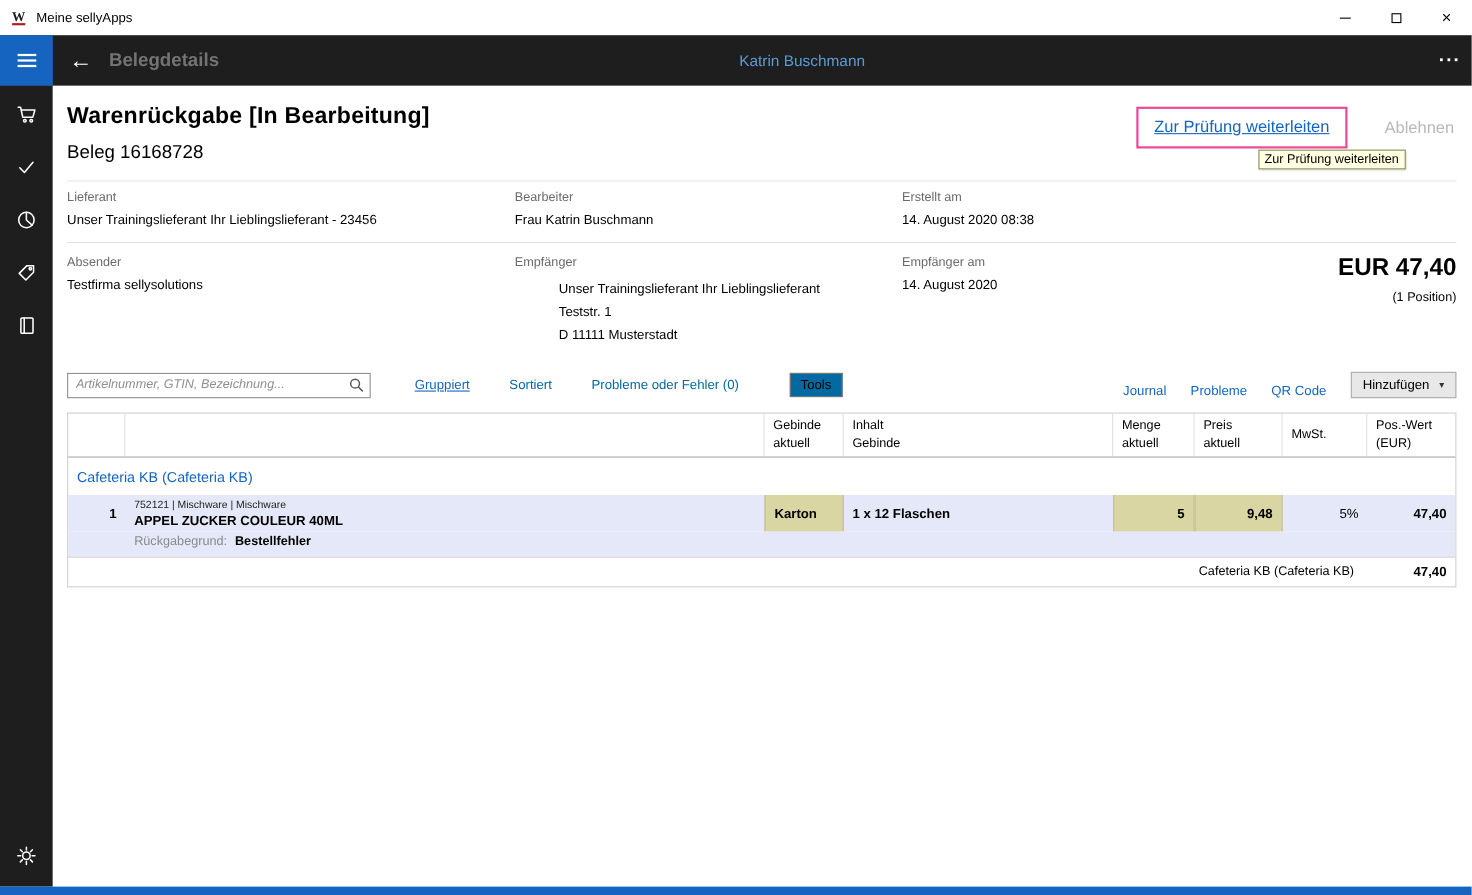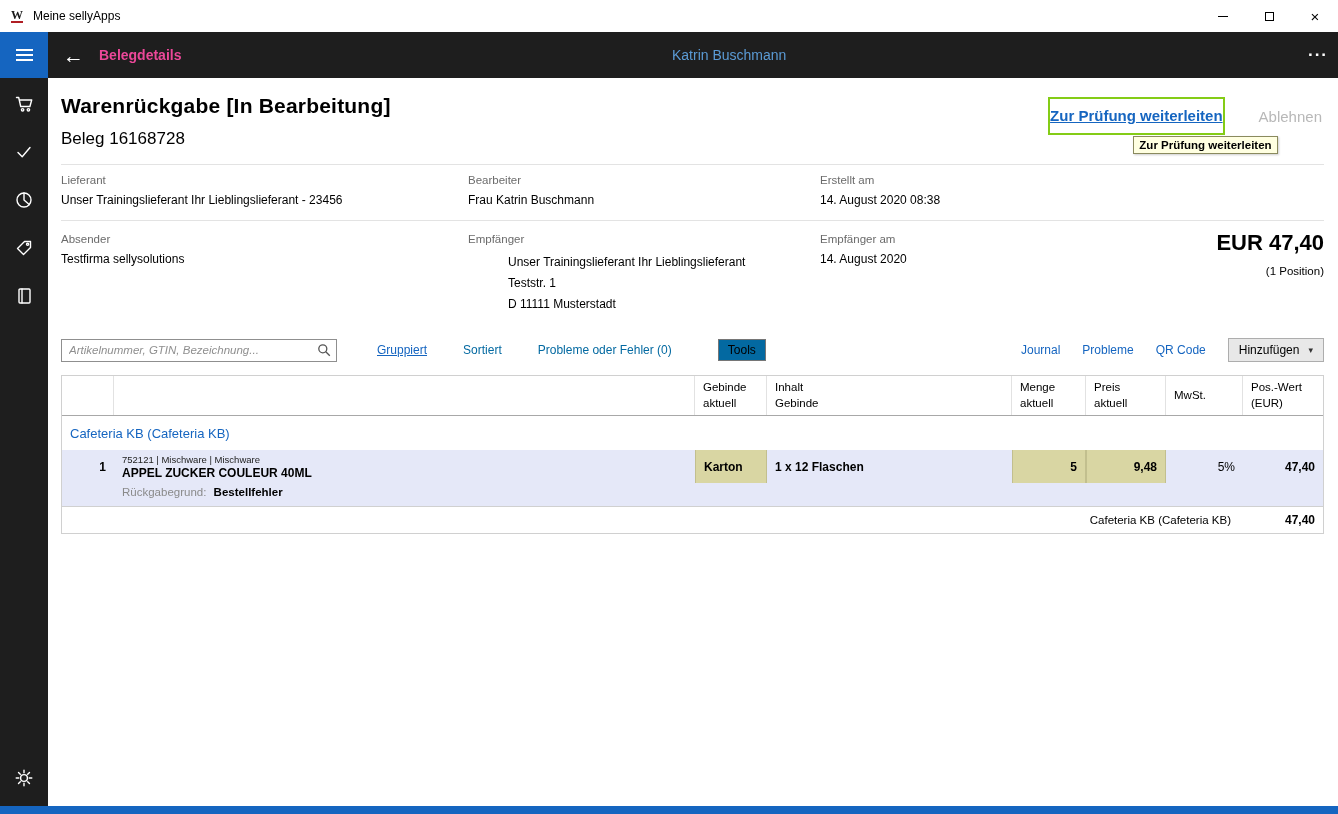--- a/index.html
+++ b/index.html
@@ -17,42 +17,42 @@
   .wc { width:46px; height:32px; display:flex; align-items:center; justify-content:center; background:transparent; border:none; cursor:pointer; color:#000; }
   .min-glyph { width:10px; height:1px; background:#000; display:block; }
   .max-glyph { width:9px; height:9px; border:1px solid #000; display:block; }
   .close-glyph { font-size:15px; line-height:1; }
 
   
   .appbar { position:absolute; top:32px; left:0; right:0; height:46px; background:#1e1e1e; display:flex; align-items:center; color:#fff; }
   .hamburger { width:48px; height:46px; background:#1565c0; border:none; cursor:pointer; display:flex; flex-direction:column; align-items:center; justify-content:center; gap:3px; }
   .h-line { width:17px; height:2px; background:#fff; display:block; }
   .back-btn { background:none; border:none; color:#fff; font-size:21px; margin-left:15px; cursor:pointer; line-height:1; font-family:inherit; }
-  .page-title { font-size:14px; font-weight:700; margin-left:15px; color:#ec4899; }
+  .page-title { font-size:17px; font-weight:700; margin-left:15px; color:#737373; }
   .user-name { position:absolute; left:672px; font-size:14px; color:#5b9bd5; cursor:pointer; }
   .more-btn { position:absolute; right:10px; background:none; border:none; color:#fff; font-size:17px; font-weight:700; letter-spacing:1px; cursor:pointer; font-family:inherit; }
 
   
   .sidebar { position:absolute; top:78px; left:0; width:48px; bottom:8px; background:#1e1e1e; display:flex; flex-direction:column; align-items:center; padding-top:2px; }
   .side-btn { width:48px; height:48px; display:flex; align-items:center; justify-content:center; background:none; border:none; cursor:pointer; }
   .side-btn svg { stroke:#fff; fill:none; stroke-width:1.4; stroke-linecap:round; stroke-linejoin:round; }
   .side-spacer { flex:1; }
   .side-bottom { margin-bottom:4px; }
 
   
   .bottombar { position:absolute; left:0; right:0; bottom:0; height:8px; background:#1565c0; }
 
   
   .main { position:absolute; left:48px; top:78px; right:0; bottom:8px; background:#fff; padding:16px 14px 0 13px; overflow:hidden; }
 
   .doc-header { display:flex; align-items:flex-start; }
   .doc-title { font-size:21px; font-weight:700; letter-spacing:.2px; }
   .doc-number { font-size:17px; margin-top:11px; }
   .doc-actions { margin-left:auto; display:flex; align-items:center; margin-top:3px; }
-  .forward-wrap { position:relative; border:2px solid #84cc16; padding:8px 0;font-weight:bold; }
+  .forward-wrap { position:relative; border:2px solid #ec4899; padding:8px 14px; }
   .forward-link { color:#1565c0; font-size:15px; text-decoration:underline; cursor:pointer; white-space:nowrap; }
   .tooltip { position:absolute; top:calc(100% + 3px); right:-55px; background:#ffffe1; border:1px solid #8a8a5e; font-size:11.5px; padding:2px 5px; white-space:nowrap; color:#000; z-index:5; box-shadow:1px 1px 2px rgba(0,0,0,.2); }
   .reject-link { color:#b8b8b8; font-size:15px; margin-left:34px; margin-right:2px; cursor:pointer; white-space:nowrap; }
 
   .sep { border-bottom:1px solid #e3e3e3; margin-top:15px; }
 
   .info-row { display:grid; grid-template-columns:407px 352px 1fr; padding:9px 0 13px; }
   .info-row.first { border-bottom:1px solid #e3e3e3; }
   .info-row.second { position:relative; padding-top:12px; padding-bottom:10px; }
   .f-label { font-size:11.5px; color:#6b6b6b; margin-bottom:7px; }
@@ -64,21 +64,21 @@
 
   
   .toolbar { display:flex; align-items:center; margin-top:12px; height:26px; }
   .search { position:relative; width:276px; }
   .search input { width:100%; height:23px; border:1px solid #8f8f8f; padding:2px 26px 2px 7px; font-size:11.5px; font-family:inherit; color:#333; background:#fff; }
   .search input::placeholder { color:#8f8f8f; font-style:italic; }
   .mag { position:absolute; right:6px; top:4px; }
   .tb-link { font-size:12px; color:#0369a1; text-decoration:none; cursor:pointer; margin-left:36px; }
   .tb-link.grouped { color:#1565c0; text-decoration:underline; margin-left:40px; }
   .tools-btn { margin-left:46px; background:#0369a1; border:1px solid #767676; font-size:12px; padding:3px 9px; cursor:pointer; font-family:inherit; }
-  .tb-right { margin-left:auto; display:flex; align-items:center; }
+  .tb-right { margin-left:auto; display:flex; align-items:flex-end; }
   .tb-right .r-link { color:#1565c0; font-size:12px; text-decoration:none; cursor:pointer; margin-left:22px; }
   .add-btn { margin-left:22px; background:#e8e8e8; border:1px solid #adadad; font-size:12px; padding:4px 10px; display:flex; align-items:center; gap:9px; cursor:pointer; font-family:inherit; }
   .chev { font-size:9px; color:#333; }
 
   
   .table { margin-top:12px; border:1px solid #d0d0d0; }
   .thead, .item-row { display:grid; grid-template-columns:52px 1fr 72px 245px 74px 80px 77px 80px; }
   .th { font-size:11.5px; padding:4px 8px; white-space:pre-line; display:flex; align-items:center; line-height:1.35; min-height:34px; border-right:1px solid #e2e2e2; color:#000; }
   .th:last-child { border-right:none; }
   .thead { border-bottom:1px solid #a8a8a8; }

